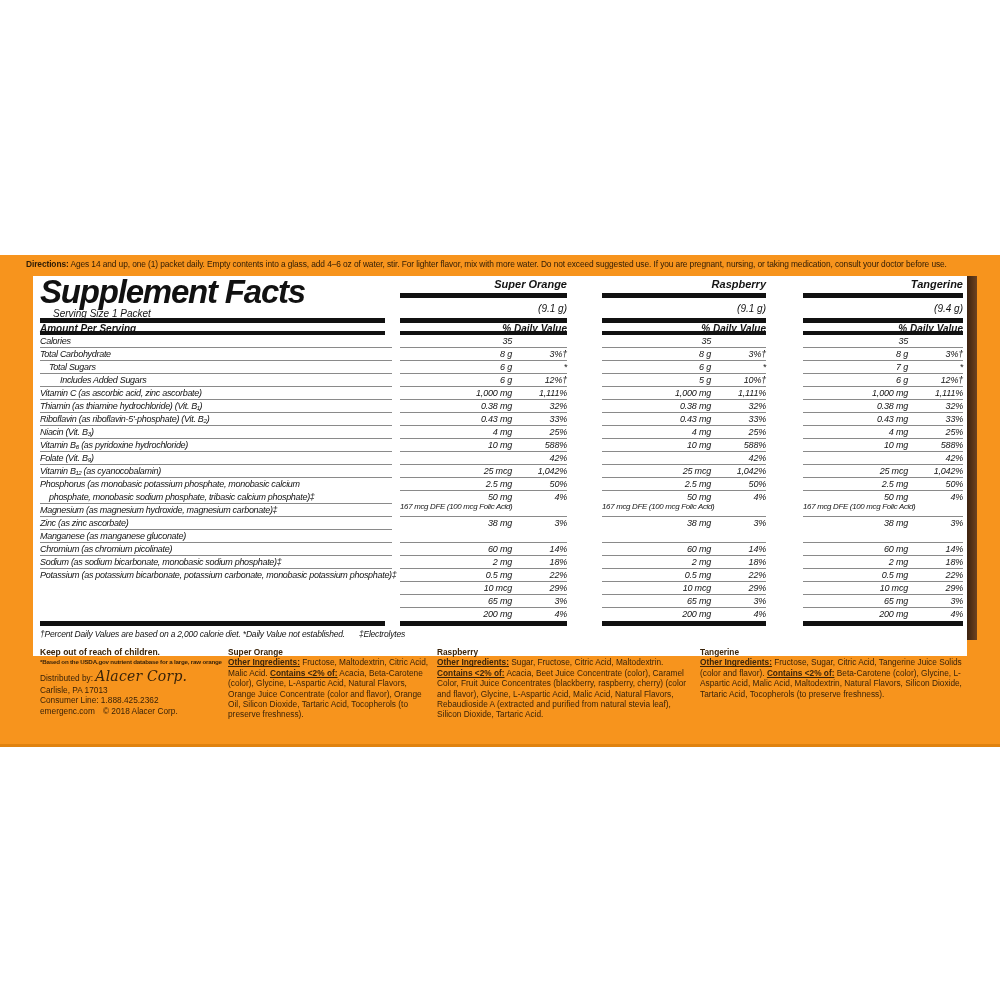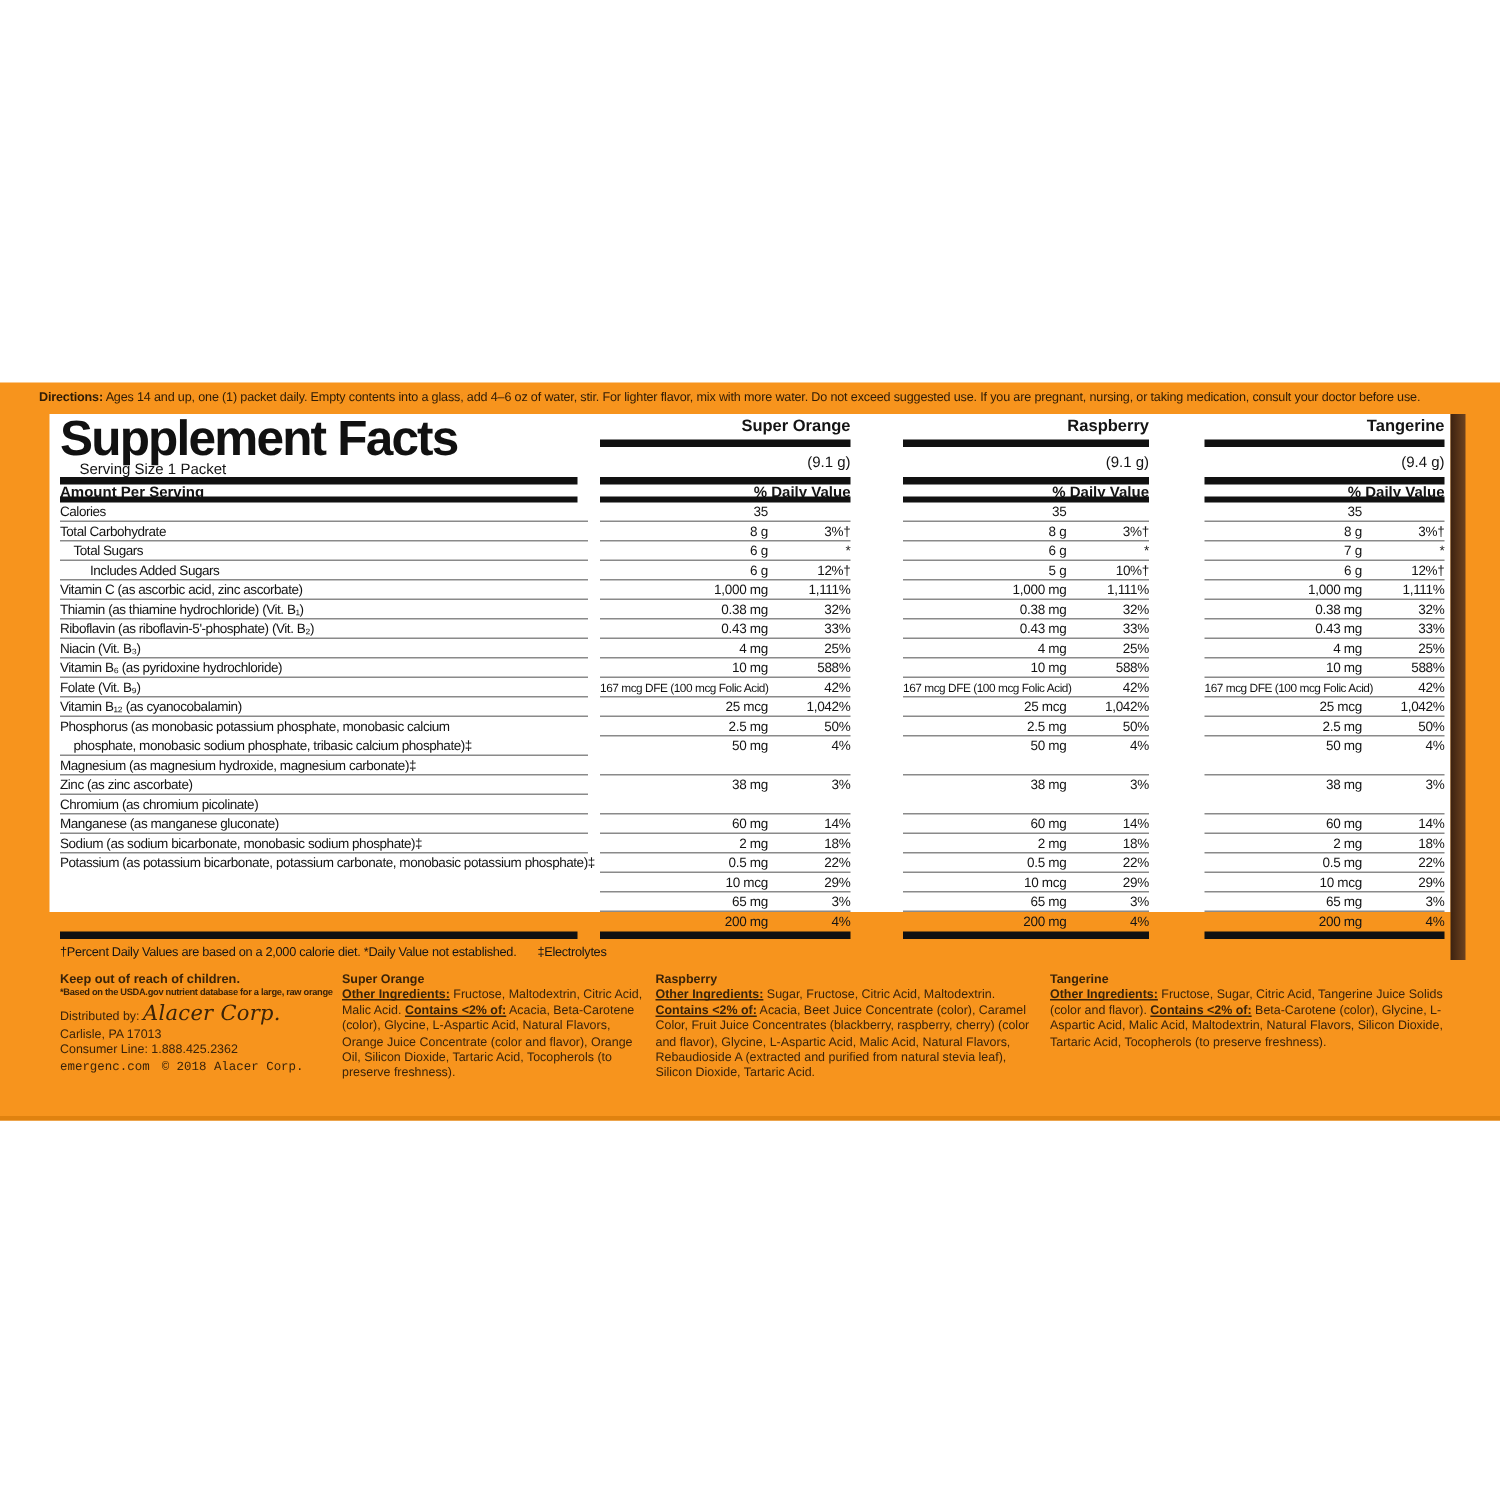--- a/index.html
+++ b/index.html
@@ -11,21 +11,21 @@
   .orange{
     position:absolute;left:0;top:255px;width:1000px;height:489px;
     background:#F7941D;border-bottom:3px solid #E0820F;
   }
   .directions{
     position:absolute;left:26px;top:3px;width:952px;
     font-size:8.4px;letter-spacing:-0.1px;line-height:12px;color:#2E1B05;white-space:nowrap;
   }
   .directions b{font-weight:bold;}
   .panel{
-    position:absolute;left:33px;top:21px;width:934px;height:332px;background:#ffffff;
+    position:absolute;left:33px;top:21px;width:934px;height:380px;background:#ffffff;font-style:italic;
   }
   .edge-strip{
     position:absolute;left:967px;top:21px;width:10px;height:364px;
     background:linear-gradient(to right,#3C2210,#6F431F);
   }
   .title{
     position:absolute;left:7px;top:0px;font-size:33px;line-height:32px;
     font-weight:bold;letter-spacing:-1.2px;color:#111;white-space:nowrap;
   }
   .serving{position:absolute;left:20px;top:32px;font-size:10px;}
@@ -62,32 +62,32 @@
   .frows{position:absolute;left:0;top:59px;width:100%;}
   .vrow{
     height:13px;line-height:13px;font-size:9px;letter-spacing:-0.2px;
     border-bottom:1px solid #8A8A8A;box-sizing:border-box;
     display:flex;align-items:flex-start;
   }
   .vrow.dbl{height:26px;}
   .vrow:last-child{border-bottom:none;}
   .vrow .amt{flex:1;text-align:right;white-space:nowrap;}
   .vrow .dv{width:55px;text-align:right;white-space:nowrap;}
-  .vrow.small .amt{text-align:left;font-size:7.9px;letter-spacing:-0.3px;}
+  .vrow.small .amt{text-align:left;font-size:7.9px;letter-spacing:-0.3px;margin-top:48px;}
   .fb-d{top:345px;height:5px;}
   .footer-col{position:absolute;top:392px;font-size:8.3px;line-height:10.4px;color:#3A2309;}
   .fcol-left{left:40px;width:186px;}
   .fblock0{left:228px;width:202px;}
   .fblock1{left:437px;width:250px;}
   .fblock2{left:700px;width:276px;}
   .keep{font-weight:bold;font-size:8.5px;}
   .based{font-weight:bold;font-size:6.2px;letter-spacing:-0.2px;line-height:8.5px;margin-top:1px;white-space:nowrap;}
   .dist{margin-top:3px;line-height:13px;}
   .script-name{font-family:"DejaVu Serif", serif;font-style:italic;font-size:14px;letter-spacing:0.2px;}
-  .webline span{margin-right:8px;font-family:Liberation Mono, monospace;}
+  .webline span{margin-right:8px;}
   .fhead{font-weight:bold;margin-bottom:0px;}
   .fbody b{font-weight:bold;text-decoration:underline;}
 </style>
 </head>
 <body>
 
 <div class="orange">
 
   <div class="directions">
     <b>Directions:</b><span> Ages 14 and up, one (1) packet daily. Empty contents into a glass, add 4–6 oz of water, stir. For lighter flavor, mix with more water. Do not exceed suggested use. If you are pregnant, nursing, or taking medication, consult your doctor before use.</span>
@@ -107,22 +107,22 @@
         <div class="lrow"><span>Vitamin C (as ascorbic acid, zinc ascorbate)</span></div>
         <div class="lrow"><span>Thiamin (as thiamine hydrochloride) (Vit. B₁)</span></div>
         <div class="lrow"><span>Riboflavin (as riboflavin-5'-phosphate) (Vit. B₂)</span></div>
         <div class="lrow"><span>Niacin (Vit. B₃)</span></div>
         <div class="lrow"><span>Vitamin B₆ (as pyridoxine hydrochloride)</span></div>
         <div class="lrow"><span>Folate (Vit. B₉)</span></div>
         <div class="lrow"><span>Vitamin B₁₂ (as cyanocobalamin)</span></div>
         <div class="lrow dbl"><span>Phosphorus (as monobasic potassium phosphate, monobasic calcium</span><span class="l2">phosphate, monobasic sodium phosphate, tribasic calcium phosphate)‡</span></div>
         <div class="lrow"><span>Magnesium (as magnesium hydroxide, magnesium carbonate)‡</span></div>
         <div class="lrow"><span>Zinc (as zinc ascorbate)</span></div>
+        <div class="lrow"><span>Manganese (as manganese gluconate)</span></div>
         <div class="lrow"><span>Chromium (as chromium picolinate)</span></div>
-        <div class="lrow"><span>Manganese (as manganese gluconate)</span></div>
         <div class="lrow"><span>Sodium (as sodium bicarbonate, monobasic sodium phosphate)‡</span></div>
         <div class="lrow"><span>Potassium (as potassium bicarbonate, potassium carbonate, monobasic potassium phosphate)‡</span></div>
       </div>
     <div class="bar label-bar3"></div>
     <div class="footnote">
       <span>†Percent Daily Values are based on a 2,000 calorie diet. *Daily Value not established.</span><span class="fn2">‡Electrolytes</span>
     </div>
     <div id="flavor-cols">
         <div class="fcol fcol0">
           <div class="fname">Super Orange</div>

